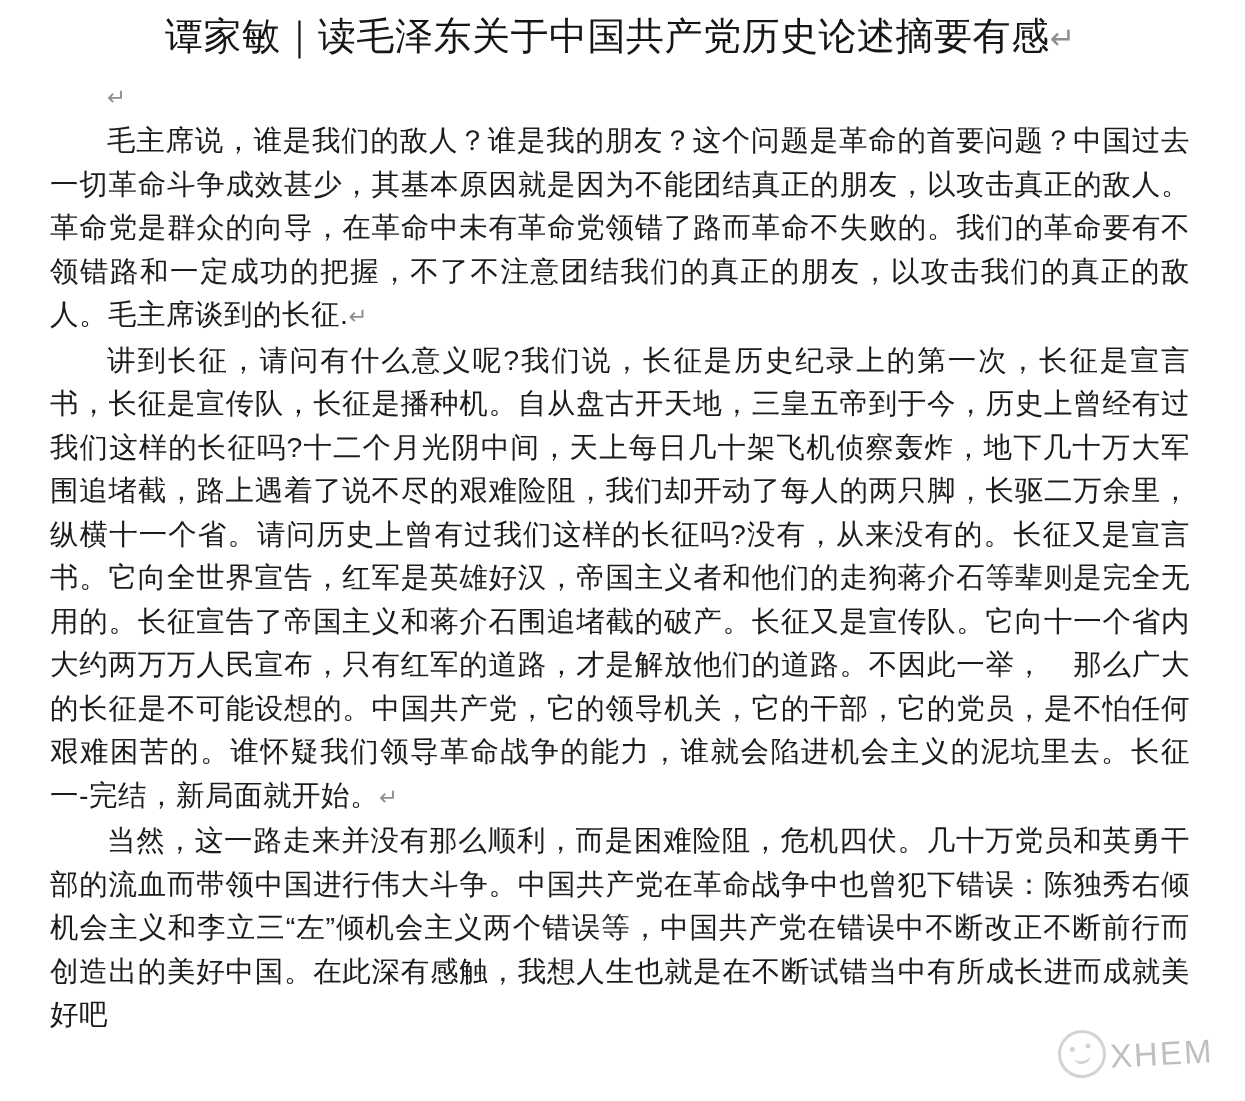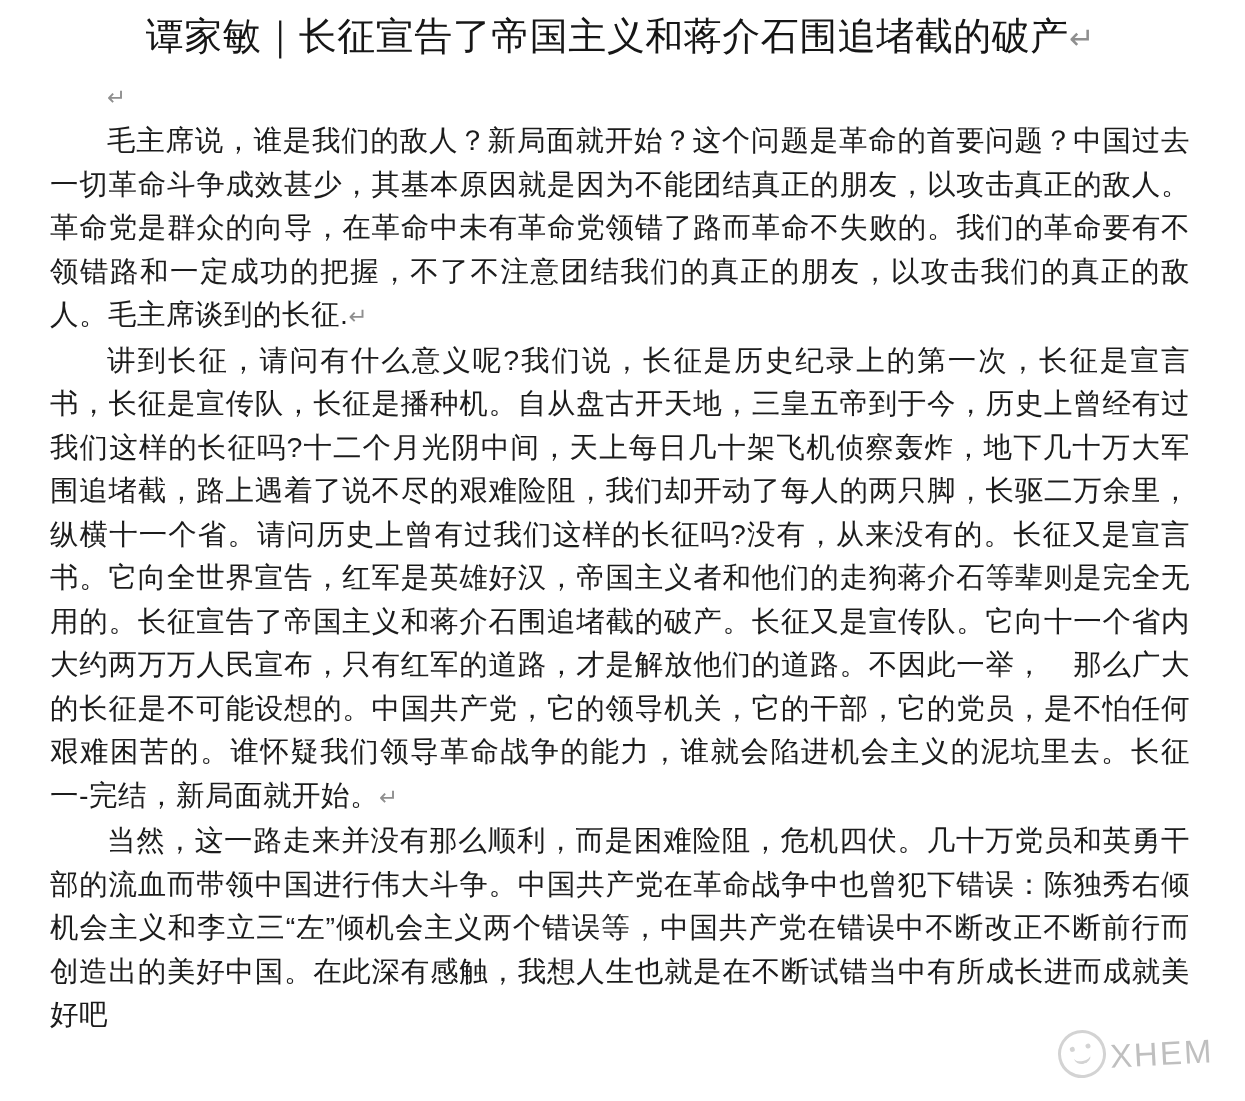--- a/index.html
+++ b/index.html
@@ -98,25 +98,25 @@
     letter-spacing: 2px;
     transform: rotate(-3deg);
     font-family: "Liberation Sans", sans-serif;
   }
 </style>
 </head>
 <body>
 
 <div class="page">
 
-  <h1 class="doc-title"><span>谭家敏｜长征宣告了帝国主义和蒋介石围追堵截的破产</span><span class="pilcrow">↵</span></h1>
+  <h1 class="doc-title"><span>谭家敏｜读毛泽东关于中国共产党历史论述摘要有感</span><span class="pilcrow">↵</span></h1>
 
   <p class="empty-line"><span class="pilcrow">↵</span></p>
 
-  <p class="body-para"><span>毛主席说，谁是我们的敌人？新局面就开始？这个问题是革命的首要问题？中国过去一切革命斗争成效甚少，其基本原因就是因为不能团结真正的朋友，以攻击真正的敌人。革命党是群众的向导，在革命中未有革命党领错了路而革命不失败的。我们的革命要有不领错路和一定成功的把握，不了不注意团结我们的真正的朋友，以攻击我们的真正的敌人。毛主席谈到的长征.</span><span class="pilcrow">↵</span></p>
+  <p class="body-para"><span>毛主席说，谁是我们的敌人？谁是我的朋友？这个问题是革命的首要问题？中国过去一切革命斗争成效甚少，其基本原因就是因为不能团结真正的朋友，以攻击真正的敌人。革命党是群众的向导，在革命中未有革命党领错了路而革命不失败的。我们的革命要有不领错路和一定成功的把握，不了不注意团结我们的真正的朋友，以攻击我们的真正的敌人。毛主席谈到的长征.</span><span class="pilcrow">↵</span></p>
 
   <p class="body-para"><span>讲到长征，请问有什么意义呢?我们说，长征是历史纪录上的第一次，长征是宣言书，长征是宣传队，长征是播种机。自从盘古开天地，三皇五帝到于今，历史上曾经有过我们这样的长征吗?十二个月光阴中间，天上每日几十架飞机侦察轰炸，地下几十万大军围追堵截，路上遇着了说不尽的艰难险阻，我们却开动了每人的两只脚，长驱二万余里，纵横十一个省。请问历史上曾有过我们这样的长征吗?没有，从来没有的。长征又是宣言书。它向全世界宣告，红军是英雄好汉，帝国主义者和他们的走狗蒋介石等辈则是完全无用的。长征宣告了帝国主义和蒋介石围追堵截的破产。长征又是宣传队。它向十一个省内大约两万万人民宣布，只有红军的道路，才是解放他们的道路。不因此一举，　那么广大的长征是不可能设想的。中国共产党，它的领导机关，它的干部，它的党员，是不怕任何艰难困苦的。谁怀疑我们领导革命战争的能力，谁就会陷进机会主义的泥坑里去。长征一-完结，新局面就开始。</span><span class="pilcrow">↵</span></p>
 
 
   <p class="body-para"><span>当然，这一路走来并没有那么顺利，而是困难险阻，危机四伏。几十万党员和英勇干部的流血而带领中国进行伟大斗争。中国共产党在革命战争中也曾犯下错误：陈独秀右倾机会主义和李立三“左”倾机会主义两个错误等，中国共产党在错误中不断改正不断前行而创造出的美好中国。在此深有感触，我想人生也就是在不断试错当中有所成长进而成就美好吧</span><span class="pilcrow"></span></p>
 
 </div>
 
 <div class="watermark">
   <span class="wm-face"></span>

